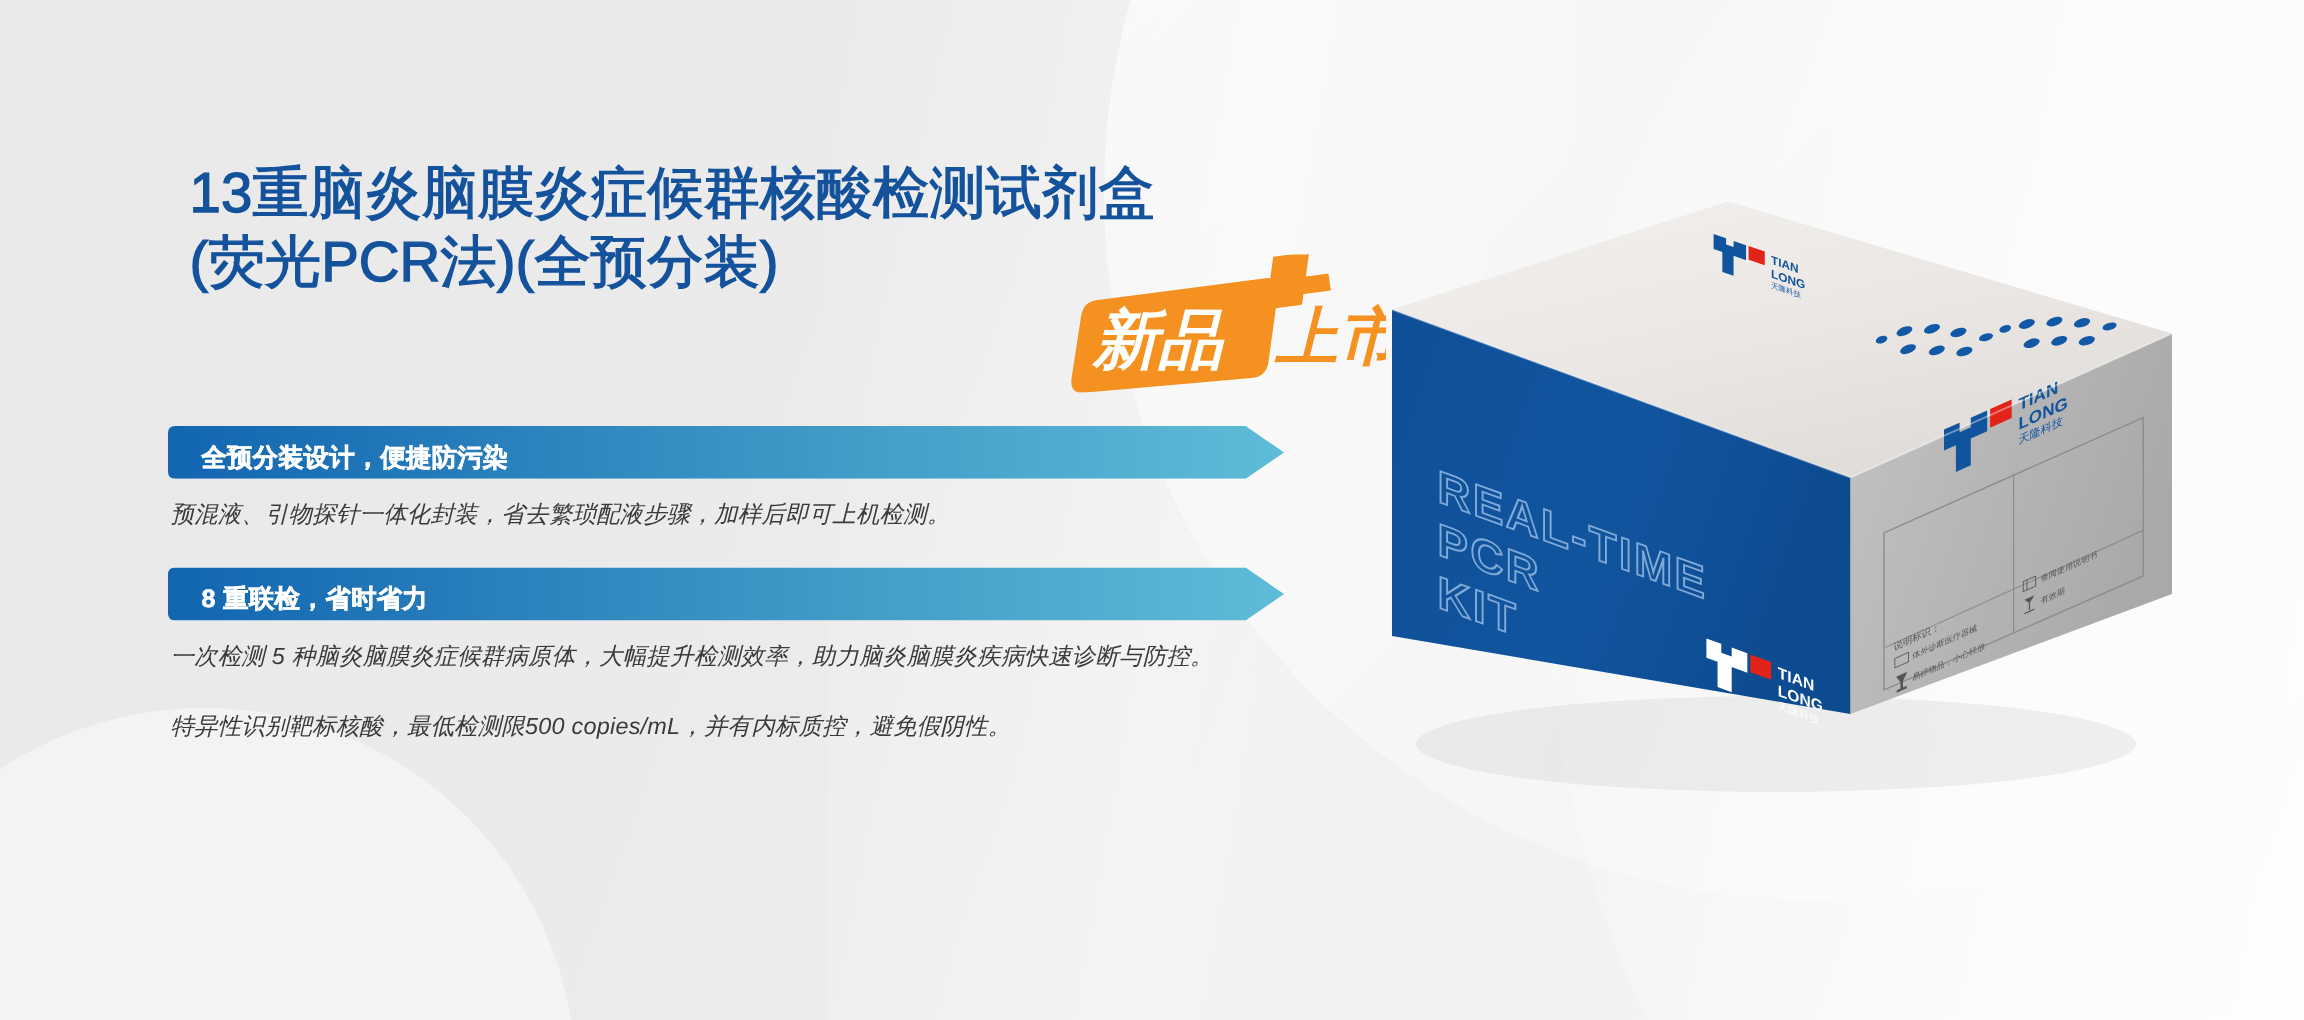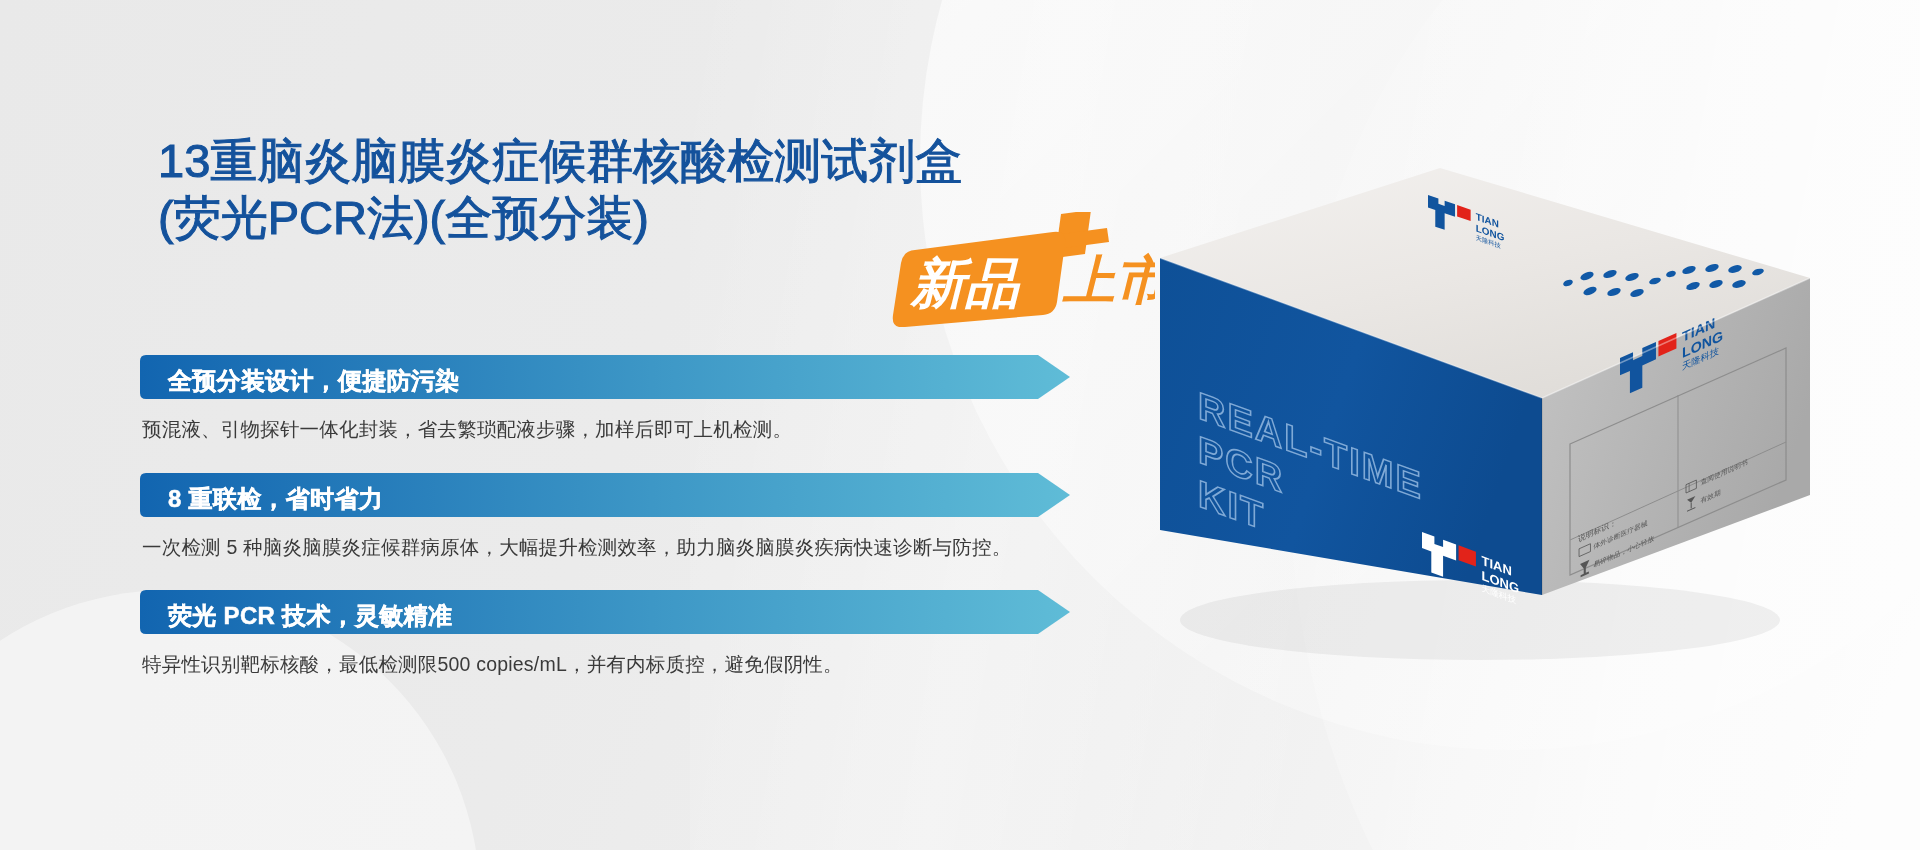--- a/index.html
+++ b/index.html
@@ -110,34 +110,35 @@
     margin-bottom: 14px;
   }
   .bar-svg { position: absolute; left: 0; top: 0; }
   .bar-label {
     position: absolute;
     left: 28px;
     top: 0;
     height: 52px;
     display: flex;
     align-items: center;
-    font-size: 24px;
+    font-size: 21px;
     font-weight: bold;
     color: #ffffff;
     letter-spacing: 0.3px;
     white-space: nowrap;
     -webkit-text-stroke: 0.5px #ffffff;
   }
   .feature-body {
     font-size: 19.5px;
     line-height: 1.72;
     color: #3a3a3a;
     letter-spacing: 0.2px;
     max-width: 905px;
     margin: 0 0 26px 2px;
+    font-style: italic;
   }
   .feature:last-child .feature-body { margin-bottom: 0; }
 
   
   .product {
     position: absolute;
     left: 1150px;
     top: 150px;
     width: 700px;
     height: 580px;
@@ -210,33 +211,20 @@
             </linearGradient>
           </defs>
           <path d="M 6 0 L 898 0 L 930 22 L 898 44 L 6 44 Q 0 44 0 38 L 0 6 Q 0 0 6 0 Z" fill="url(#g2)"></path>
         </svg>
         <div class="bar-label">8 重联检，省时省力</div>
       </div>
       <p class="feature-body">一次检测 5 种脑炎脑膜炎症候群病原体，大幅提升检测效率，助力脑炎脑膜炎疾病快速诊断与防控。</p>
     </div>
 
     <div class="feature">
-      <div class="bar-wrap">
-        <svg class="bar-svg" width="930" height="44" viewBox="0 0 930 44">
-          <defs>
-            <linearGradient id="g3" x1="0" y1="0" x2="1" y2="0">
-              <stop offset="0%" stop-color="#1265b0"></stop>
-              <stop offset="55%" stop-color="#3d97c6"></stop>
-              <stop offset="100%" stop-color="#5fbcd7"></stop>
-            </linearGradient>
-          </defs>
-          <path d="M 6 0 L 898 0 L 930 22 L 898 44 L 6 44 Q 0 44 0 38 L 0 6 Q 0 0 6 0 Z" fill="url(#g3)"></path>
-        </svg>
-        <div class="bar-label">荧光 PCR 技术，灵敏精准</div>
-      </div>
       <p class="feature-body">特异性识别靶标核酸，最低检测限500 copies/mL，并有内标质控，避免假阴性。</p>
     </div>
 
   </div>
 
   <div class="product">
     <svg width="700" height="580" viewBox="0 0 700 580">
       <defs>
         <linearGradient id="frontG" x1="0" y1="0" x2="1" y2="0.3">
           <stop offset="0%" stop-color="#0e5097"></stop>

